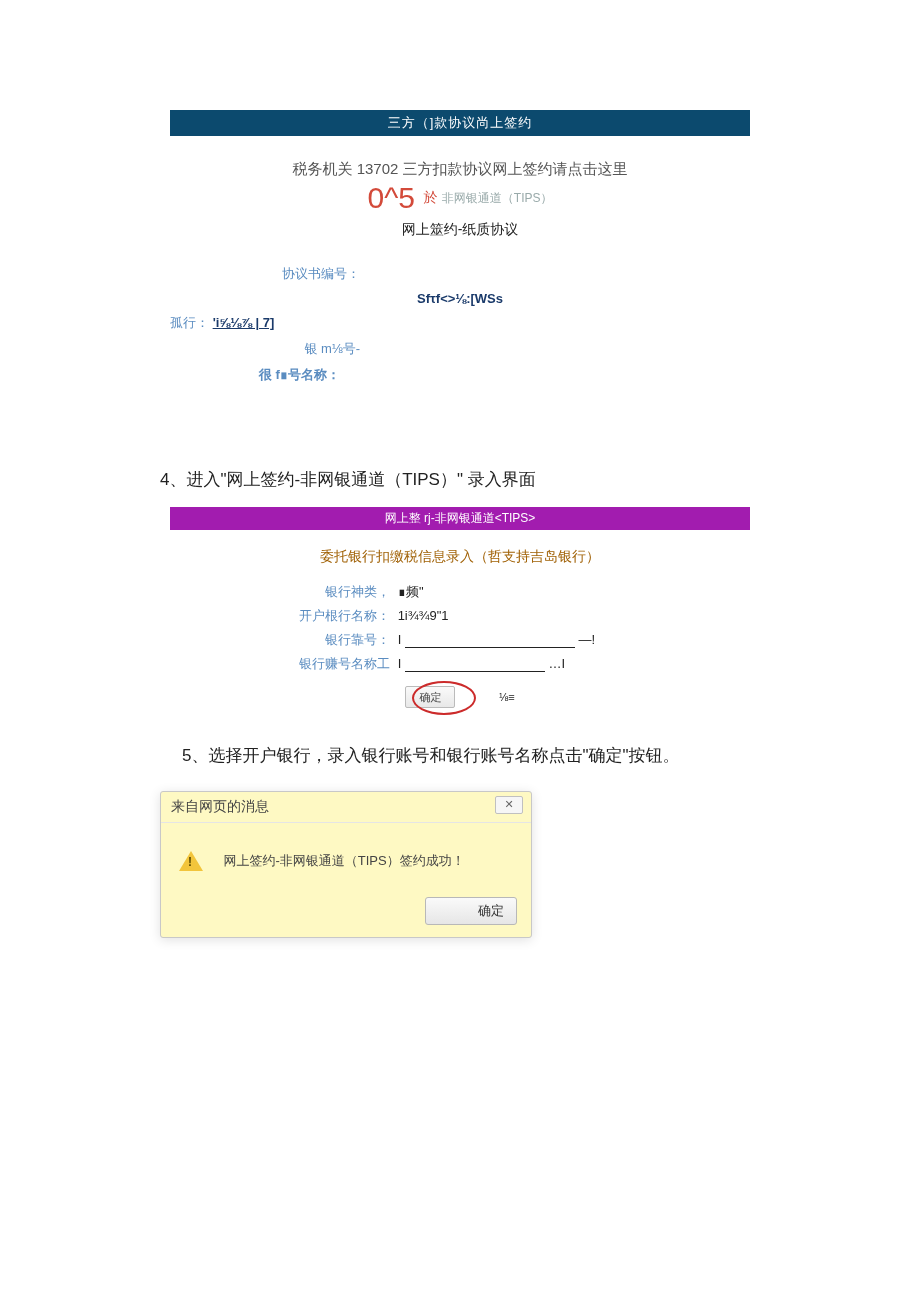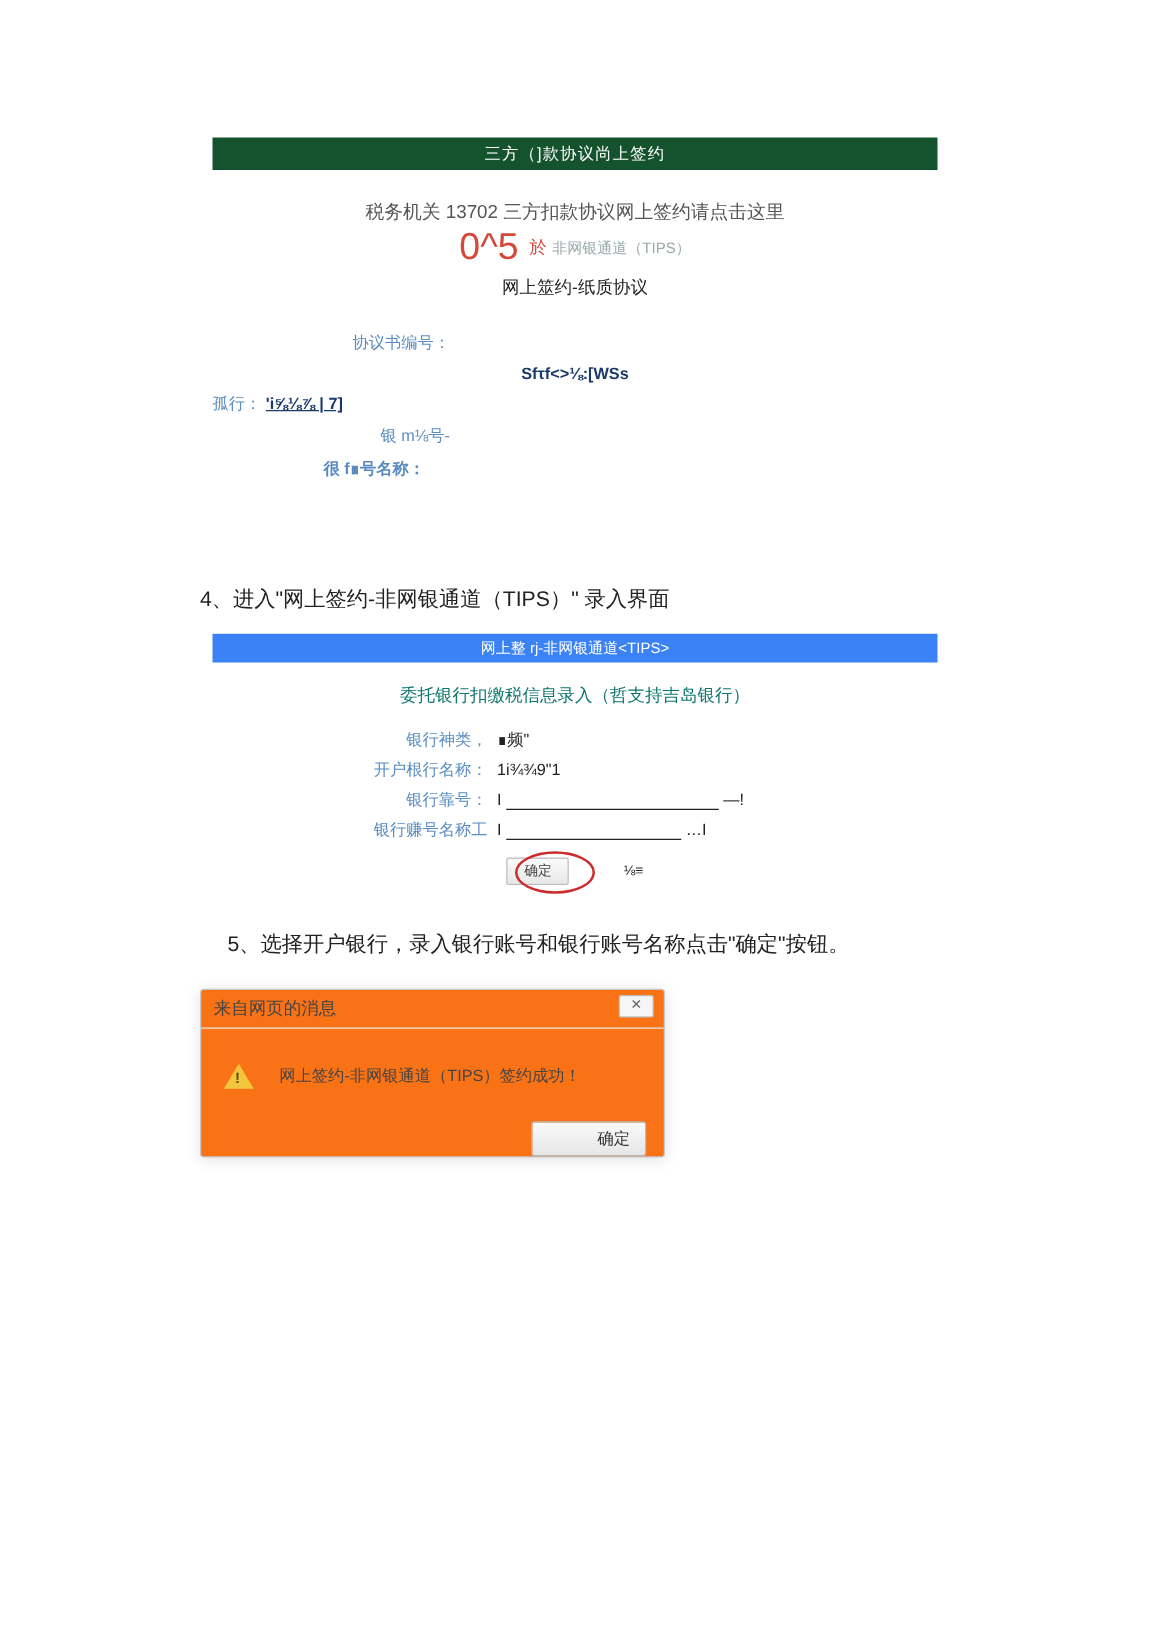--- a/index.html
+++ b/index.html
@@ -6,21 +6,21 @@
     margin: 0;
     padding: 0;
     background: #ffffff;
     font-family: "Microsoft YaHei", SimSun, Arial, sans-serif;
     width: 920px;
   }
   .page {
     padding: 110px 160px 60px 160px;
   }
   .header-bar {
-    background: #14532d;
+    background: #0c4a6e;
     color: #ffffff;
     font-size: 13px;
     text-align: center;
     padding: 4px 0;
     letter-spacing: 1px;
   }
   .sub-heading {
     margin-top: 24px;
     text-align: center;
     color: #555;
@@ -51,42 +51,42 @@
     font-size: 14px;
     margin-top: 6px;
     font-weight: 500;
   }
   .field-block { margin-top: 22px; font-size: 13px; color:#5a8cc0; }
   .field-block .row { text-align:left; padding: 4px 0; }
   .field-block .lab { display:inline-block; width: 190px; text-align:right; }
   .dark { color:#1a3a6a; font-weight:600; }
   .step-text { font-size: 17px; color:#222; margin: 80px 0 16px 0; }
   .blue-bar {
-    background:#3b82f6; color:#fff; font-size:12px; text-align:center; padding:3px 0;
+    background:#a21caf; color:#fff; font-size:12px; text-align:center; padding:3px 0;
   }
-  .entrust-title { text-align:center; font-size:14px; color:#0f766e; font-weight:500; margin:18px 0 14px;}
+  .entrust-title { text-align:center; font-size:14px; color:#a16207; font-weight:500; margin:18px 0 14px;}
   .form-area { width: 360px; margin: 0 auto; font-size:13px; color:#5a8cc0;}
   .form-row { padding:3px 0; white-space:nowrap;}
   .form-row .flab { display:inline-block; width:110px; text-align:right; padding-right:4px;}
   .form-row .fval { color:#222; }
   .uline-field { border-bottom:1px solid #222; display:inline-block; min-width:170px; color:#222; font-size:12px;}
   .confirm-wrap { text-align:center; margin-top:10px; position:relative;}
   .confirm-btn {
     display:inline-block; width:48px; height:20px; line-height:20px; font-size:11px;
     background:linear-gradient(#fafafa,#e8e8e8); border:1px solid #bbb; border-radius:2px; color:#444;
   }
   .red-oval {
     position:absolute; width:60px; height:30px; border:2px solid #cc2b2b; border-radius:50%;
     left:50%; margin-left:-48px; top:-5px; pointer-events:none;
   }
   .frac { font-size:11px; color:#222; margin-left:40px;}
   .step-text2 { font-size:17px; color:#222; margin: 36px 0 24px 22px; }
   .msgbox {
     width:370px; margin-left:0; border:1px solid #c8c8c8; border-radius:3px;
-    box-shadow: 0 2px 12px rgba(0,0,0,.12); background:#f97316;
+    box-shadow: 0 2px 12px rgba(0,0,0,.12); padding-bottom:12px; background:#fef9c3;
   }
   .msgbox-title {
     padding:6px 10px; font-size:14px; color:#444; position:relative;
     border-bottom:1px solid #e5e5e5;
   }
   .close-x {
     position:absolute; right:8px; top:4px; width:26px; height:16px; border:1px solid #c0c0c0;
     border-radius:2px; font-size:11px; text-align:center; line-height:14px; color:#666;
     background:#f6f6f6;
   }

